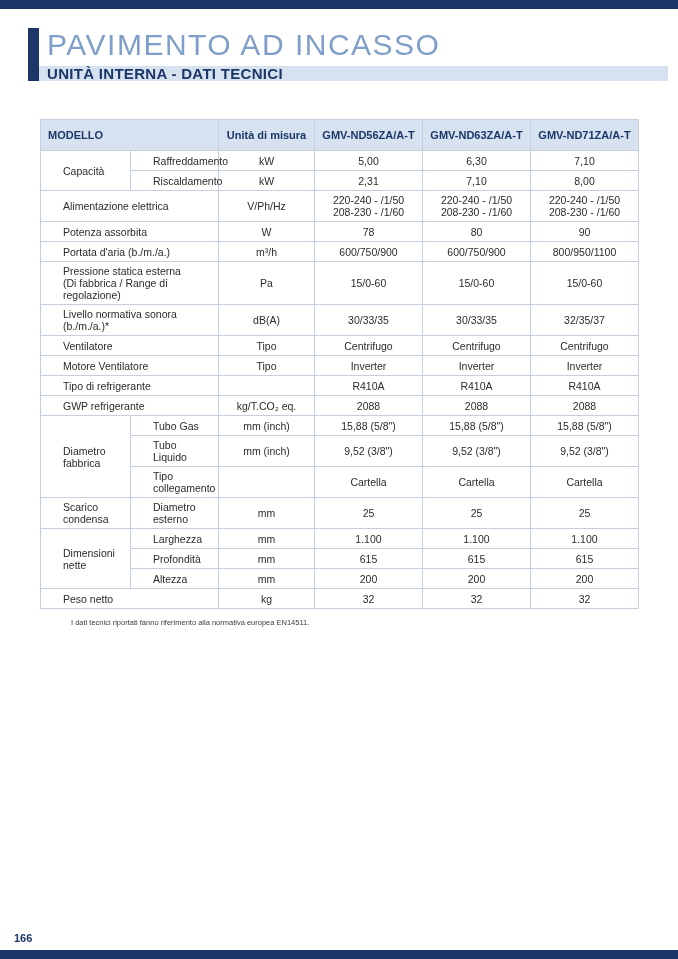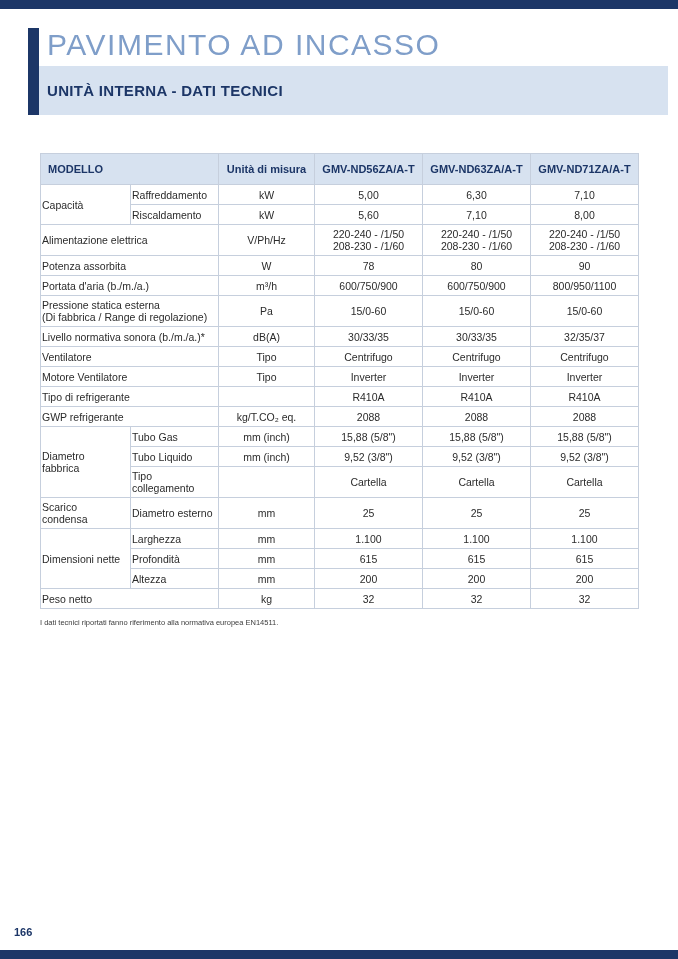--- a/index.html
+++ b/index.html
@@ -11,45 +11,45 @@
   }
   .top-strip { width:100%; height:9px; background:#1c3667; }
   .header-wrap { display:flex; margin:19px 10px 0 28px; }
   .accent { width:11px; background:#1c3667; }
   .head-col { flex:1; }
   h1.title {
     font-size:30px; color:#7f9ec9; font-weight:500;
     letter-spacing:1.5px; line-height:1.1;
     padding:0 0 5px 8px; white-space:nowrap;
   }
-  .band { background:#d7e2f0; height:49px; display:flex; align-items:center; }
+  .band { background:#d7e2f0; height:15px; display:flex; align-items:center; }
   h2.subtitle {
     font-size:15px; color:#1c3667; font-weight:700;
     padding-left:8px; letter-spacing:.3px;
   }
   main { margin:38px 40px 0; }
   table { border-collapse:collapse; width:100%; table-layout:fixed; }
   th, td {
     border:1px solid #c6cfdd;
     font-size:10.5px; color:#2b2b2b;
     padding:3px 5px; vertical-align:middle;
   }
   thead th {
     background:#d7e2f0; color:#1c3667; font-weight:700;
     font-size:11px; height:31px; text-align:center;
   }
   thead th.h-modello { text-align:left; padding-left:7px; }
   tbody td { height:20px; background:#ffffff; }
-  td.group-label, td.sub-label, td.label { text-align:left; padding-left:1px; }
+  td.group-label, td.sub-label, td.label { text-align:left; padding-left:22px; }
   td.label { white-space:pre-line; }
   td.unit, td.val { text-align:center; white-space:pre-line; }
   .footnotes { margin-top:8px; }
-  p.footnote { font-size:7.5px; color:#3c3c3c; line-height:1.55; }
+  p.footnote { font-size:7.5px; color:#3c3c3c; line-height:1.55;margin-left:31px; }
   .page-number {
-    position:absolute; left:14px; bottom:21px;
+    position:absolute; left:14px; bottom:15px;
     color:#1c3667; font-weight:700; font-size:11px;
   }
   .bottom-strip {
     position:absolute; left:0; bottom:0;
     width:100%; height:9px; background:#1c3667;
   }
 </style>
 </head>
 <body>
 
@@ -89,21 +89,21 @@
           <td rowspan="2" class="group-label" style="white-space: pre-line;">Capacità</td>
           <td class="sub-label">Raffreddamento</td>
           <td class="unit">kW</td>
           <td class="val">5,00</td>
           <td class="val">6,30</td>
           <td class="val">7,10</td>
         </tr>
         <tr>
           <td class="sub-label">Riscaldamento</td>
           <td class="unit">kW</td>
-          <td class="val">5,60</td>
+          <td class="val">2,31</td>
           <td class="val">7,10</td>
           <td class="val">8,00</td>
         </tr>
         <tr>
           <td class="label" colspan="2">Alimentazione elettrica</td>
           <td class="unit">V/Ph/Hz</td>
           <td class="val">220-240 - /1/50
 208-230 - /1/60</td>
           <td class="val">220-240 - /1/50
 208-230 - /1/60</td>

